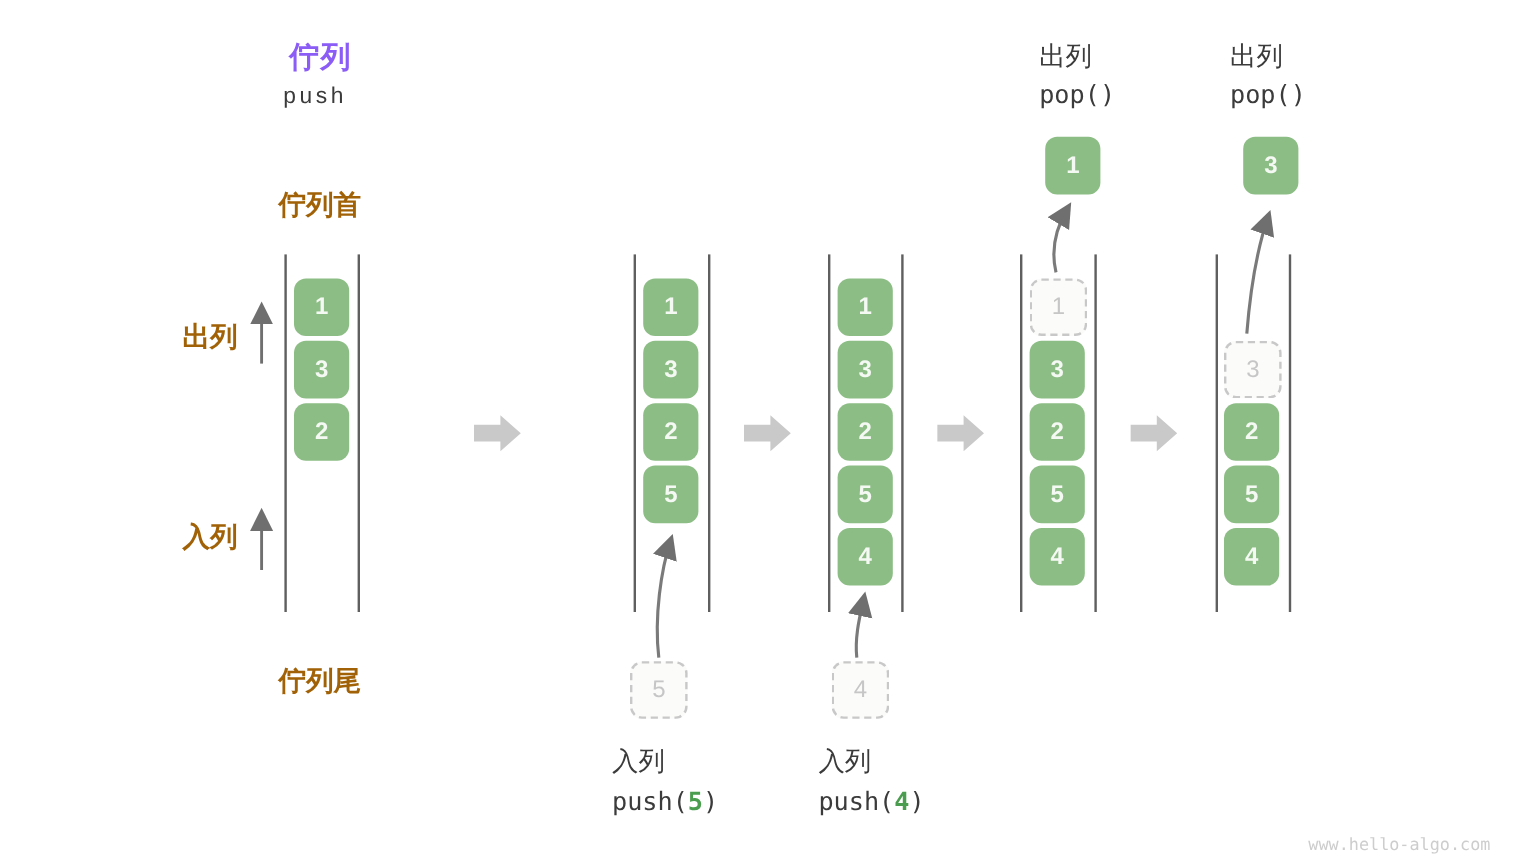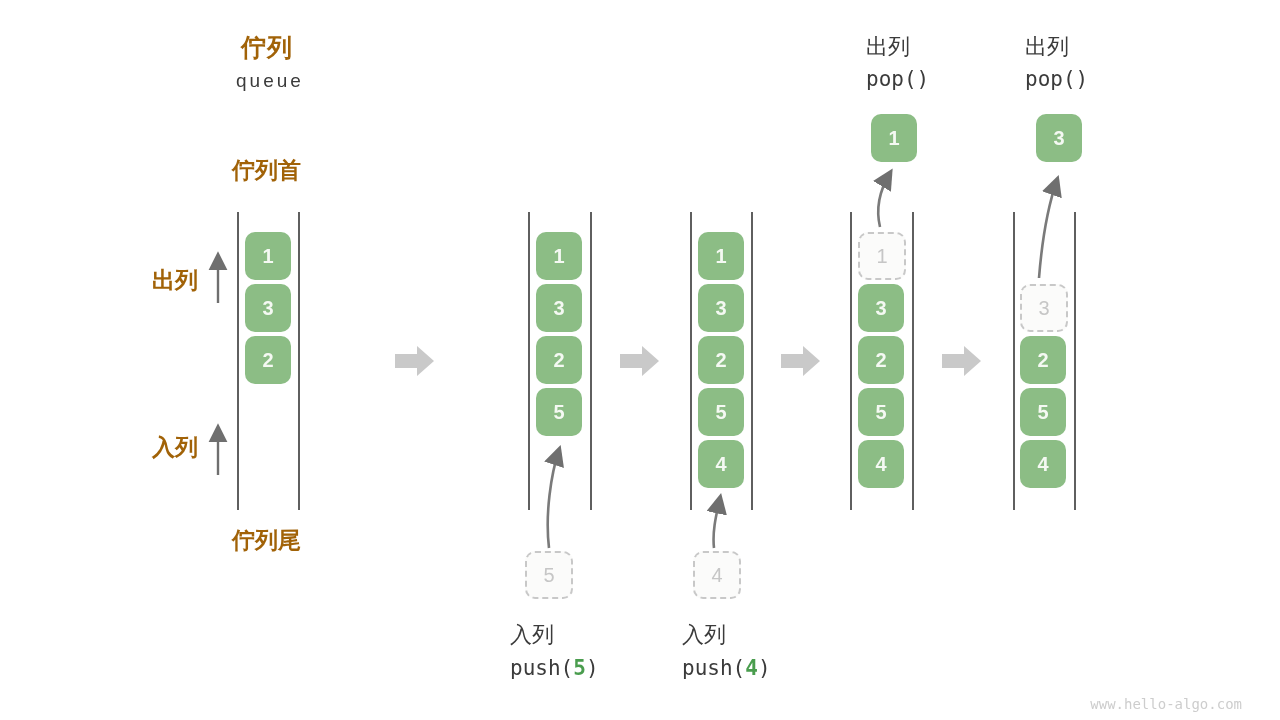--- a/index.html
+++ b/index.html
@@ -1,21 +1,21 @@
 <!DOCTYPE html>
 <html><head>
 <meta charset="utf-8">
 <style>
   html,body{margin:0;padding:0;background:#ffffff;}
   .canvas{
     position:relative;width:1280px;height:720px;background:#ffffff;overflow:hidden;
     font-family:"Liberation Sans",sans-serif;color:#3b3b3b;
   }
   .abs{position:absolute;}
-  .title-zh{font-size:25px;font-weight:bold;color:#a16207;letter-spacing:1px;}
+  .title-zh{font-size:25px;font-weight:bold;color:#8b5cf6;letter-spacing:1px;}
   .title-en{font-size:19px;color:#3b3b3b;letter-spacing:3px;}
   .side-label{font-size:23px;font-weight:bold;color:#a16207;}
   .vline{position:absolute;width:1.5px;background:#5f5f5f;}
   .cell{
     position:absolute;width:46px;height:48px;border-radius:10px;
     background:#8cbd85;display:flex;align-items:center;justify-content:center;
     color:#f5f9f3;font-size:20px;font-weight:bold;
   }
   .cell.ghost{
     background:#fbfbfa;border:2px dashed #c8c8c8;color:#c6c6c6;font-weight:normal;
@@ -29,24 +29,24 @@
   }
   svg.overlay{position:absolute;left:0;top:0;pointer-events:none;}
   .block-arrow{position:absolute;}
 </style>
 </head>
 <body>
 
 <div class="canvas">
 
   <div class="abs title-zh" style="left:241px;top:31px;">佇列</div>
-  <div class="abs title-en" style="left:236px;top:70px;">queue</div>
+  <div class="abs title-en" style="left:236px;top:70px;">push</div>
 
   <div class="abs side-label" style="left:232px;top:155px;">佇列首</div>
-  <div class="abs side-label" style="left:232px;top:525px;font-family:Liberation Serif, serif;">佇列尾</div>
+  <div class="abs side-label" style="left:232px;top:552px;font-family:Liberation Serif, serif;">佇列尾</div>
   <div class="abs side-label" style="left:152px;top:265px;">出列</div>
   <div class="abs side-label" style="left:152px;top:432px;">入列</div>
 
   <div class="vline" style="left:237px;top:212px;height:298px;"></div>
   <div class="vline" style="left:298px;top:212px;height:298px;"></div>
 
   <div class="vline" style="left:528px;top:212px;height:298px;"></div>
   <div class="vline" style="left:590px;top:212px;height:298px;"></div>
 
   <div class="vline" style="left:690px;top:212px;height:298px;"></div>

